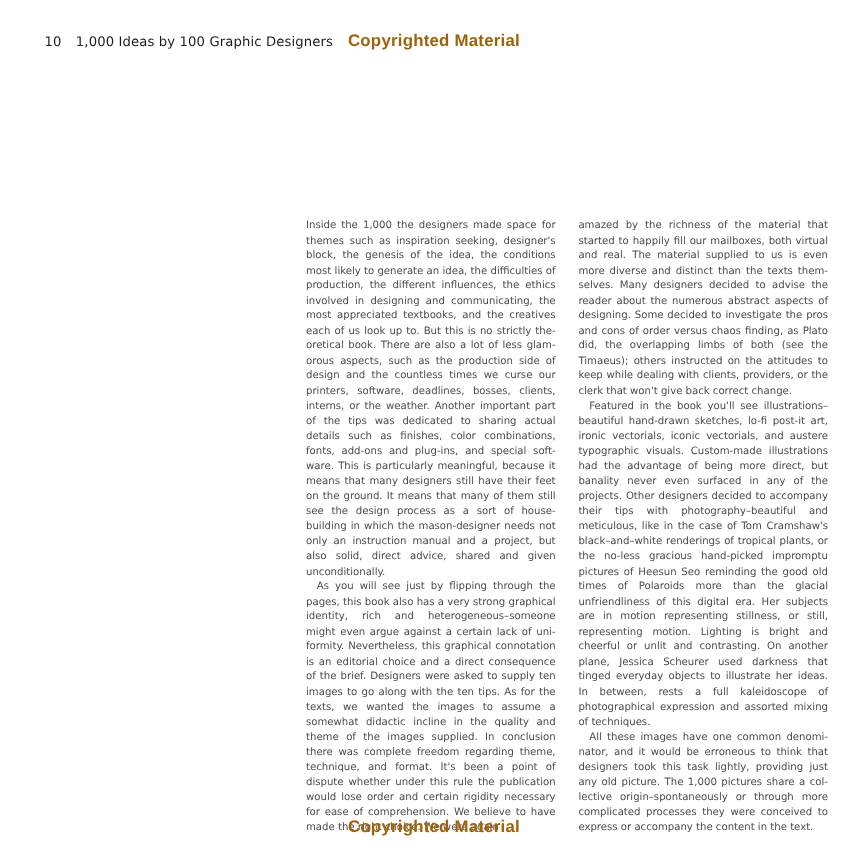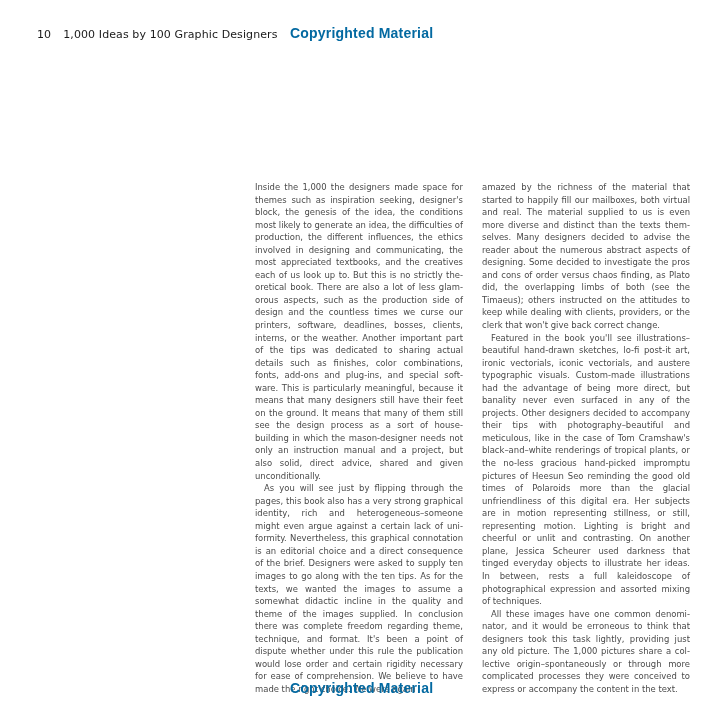--- a/index.html
+++ b/index.html
@@ -26,21 +26,21 @@
     }
     .running-head .page-num {
       display: inline-block;
       margin-right: 12px;
     }
     .watermark {
       position: absolute;
       font-family: "Liberation Sans", sans-serif;
       font-weight: bold;
       font-size: 14px;
-      color: #0369a1;
+      color: #a16207;
       white-space: nowrap;
       letter-spacing: 0.2px;
     }
     .watermark.top {
       top: 25px;
       left: 290px;
     }
     .watermark.bottom {
       top: 680px;
       left: 290px;

